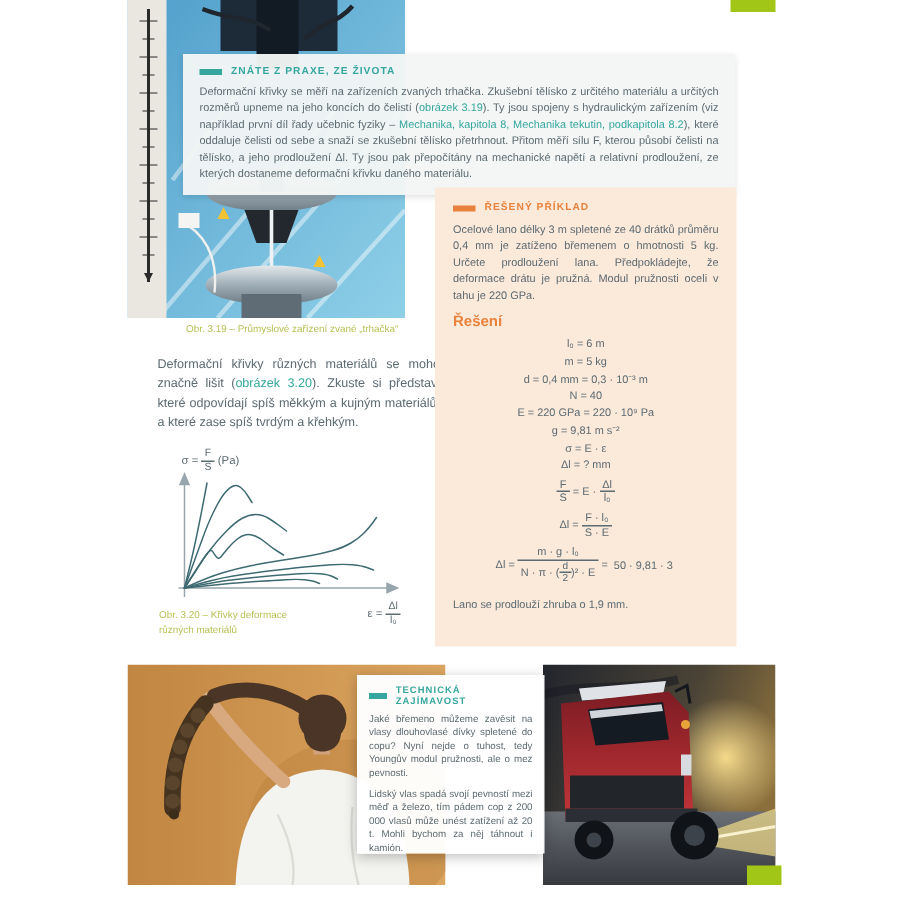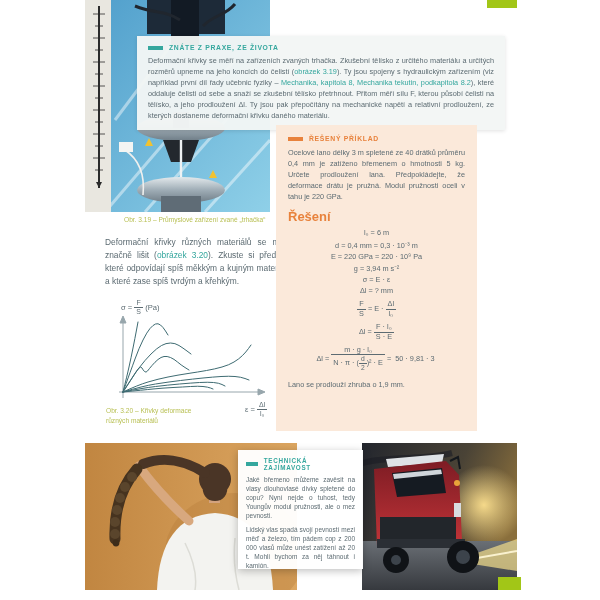--- a/index.html
+++ b/index.html
@@ -7,21 +7,21 @@
         font-family:"Liberation Sans",sans-serif;color:#5c6b72;}
   .abs{position:absolute;}
 
   
   .tab-green{background:#a2c617;}
 
   
   svg{display:block;}
 
   
-  .praxe-box{left:137px;top:36px;width:368px;background:rgba(243,246,245,0.96);
+  .praxe-box{left:122px;top:36px;width:368px;background:rgba(243,246,245,0.96);
              padding:8px 11px 9px 11px;box-sizing:border-box;box-shadow:0 1px 4px rgba(0,0,0,0.12);}
   .sec-title{display:flex;align-items:center;font-size:6.8px;font-weight:bold;letter-spacing:0.7px;}
   .sec-title .dash{display:inline-block;width:15px;height:4px;margin-right:6px;}
   .teal{color:#35a79e;} .teal-bg{background:#35a79e;}
   .orange{color:#e8823c;} .orange-bg{background:#e8823c;}
   .body-text{font-size:7.3px;line-height:1.52;text-align:justify;margin-top:4px;color:#5c6b72;}
   .link{color:#35a79e;cursor:pointer;}
 
   .caption{font-size:6.6px;line-height:1.5;color:#b9c055;}
 
@@ -30,24 +30,24 @@
 
   
   .chart-wrap{left:103px;top:296px;width:196px;height:112px;}
   .math-sm{font-size:7.6px;color:#5c6b72;white-space:nowrap;}
   .frac{display:inline-block;vertical-align:middle;text-align:center;line-height:1.15;}
   .frac .num{display:block;padding:0 2px;}
   .frac .den{display:block;border-top:0.8px solid currentColor;padding:0 2px;}
   .frac.small{font-size:0.92em;}
 
   
-  .solved-box{left:276px;top:125px;width:201px;height:306px;background:#fbe9da;
+  .solved-box{left:290px;top:125px;width:201px;height:306px;background:#fbe9da;
               padding:10px 12px;box-sizing:border-box;}
   .solved-box .body-text{margin-top:5px;}
-  .reseni{font-size:13px;font-weight:bold;margin-top:7px;}
+  .reseni{font-size:10px;font-weight:bold;margin-top:7px;}
   .math-lines{margin-top:4px;text-align:center;font-size:7.3px;color:#5c6b72;}
   .math-lines .row{margin:2.2px 0;}
   .math-lines .frac-row{margin:5px 0;}
   .conclusion{font-size:7.3px;margin-top:8px;text-align:left;}
 
   
   .tech-box{left:238px;top:450px;width:125px;height:119px;background:rgba(255,255,255,0.97);
             padding:7px 8px;box-sizing:border-box;box-shadow:0 2px 8px rgba(0,0,0,0.25);z-index:3;}
   .tech-box .sec-title{font-size:6.3px;}
   .tech-box .sec-title .dash{width:12px;}
@@ -169,23 +169,25 @@
 
   <div class="abs solved-box">
     <div class="sec-title orange">
       <span class="dash orange-bg"></span>
       <span>ŘEŠENÝ PŘÍKLAD</span>
     </div>
     <div class="body-text">Ocelové lano délky 3 m spletené ze 40 drátků průměru 0,4 mm je zatíženo břemenem o hmotnosti 5 kg. Určete prodloužení lana. Předpokládejte, že deformace drátu je pružná. Modul pružnosti oceli v tahu je 220 GPa.</div>
     <div class="reseni orange">Řešení</div>
     <div class="math-lines">
       <div class="row">l₀ = 6 m</div>
+      <div class="row">m = 5 kg</div>
       <div class="row">d = 0,4 mm = 0,3 · 10⁻³ m</div>
+      <div class="row">N = 40</div>
       <div class="row">E = 220 GPa = 220 · 10⁹ Pa</div>
-      <div class="row">g = 3,94 m s⁻²</div>
+      <div class="row">g = 9,81 m s⁻²</div>
       <div class="row">σ = E · ε</div>
       <div class="row">Δl = ? mm</div>
       <div class="row frac-row">
         <span class="frac"><span class="num">F</span><span class="den">S</span></span>
         <span>= E ·</span>
         <span class="frac"><span class="num">Δl</span><span class="den">l₀</span></span>
       </div>
       <div class="row frac-row">
         <span>Δl =</span>
         <span class="frac"><span class="num">F · l₀</span><span class="den">S · E</span></span>

